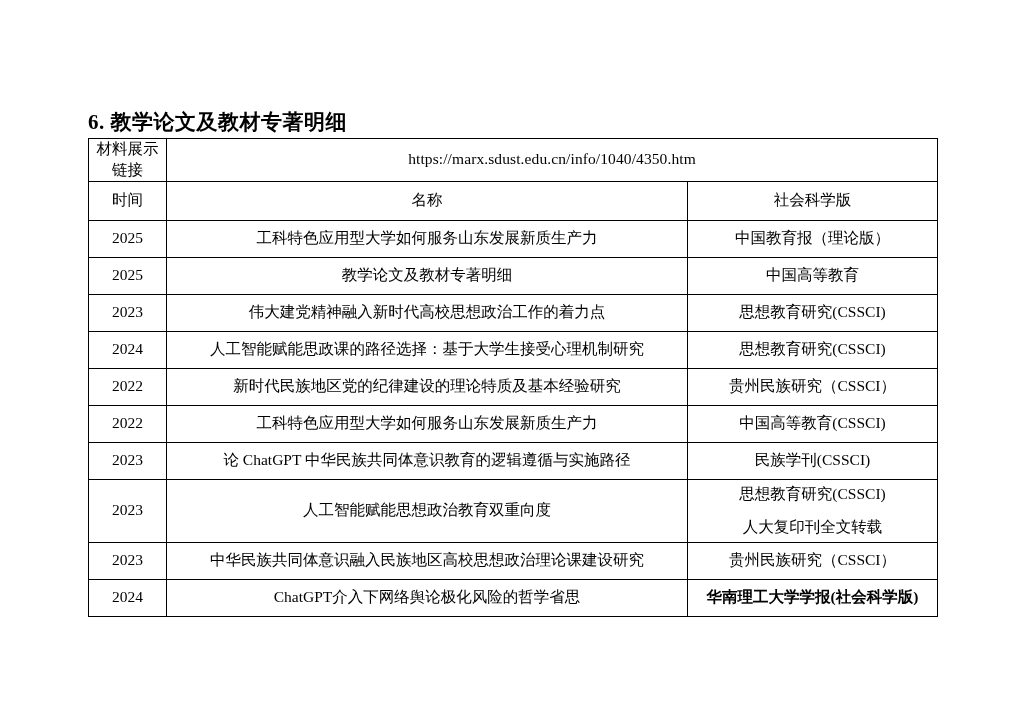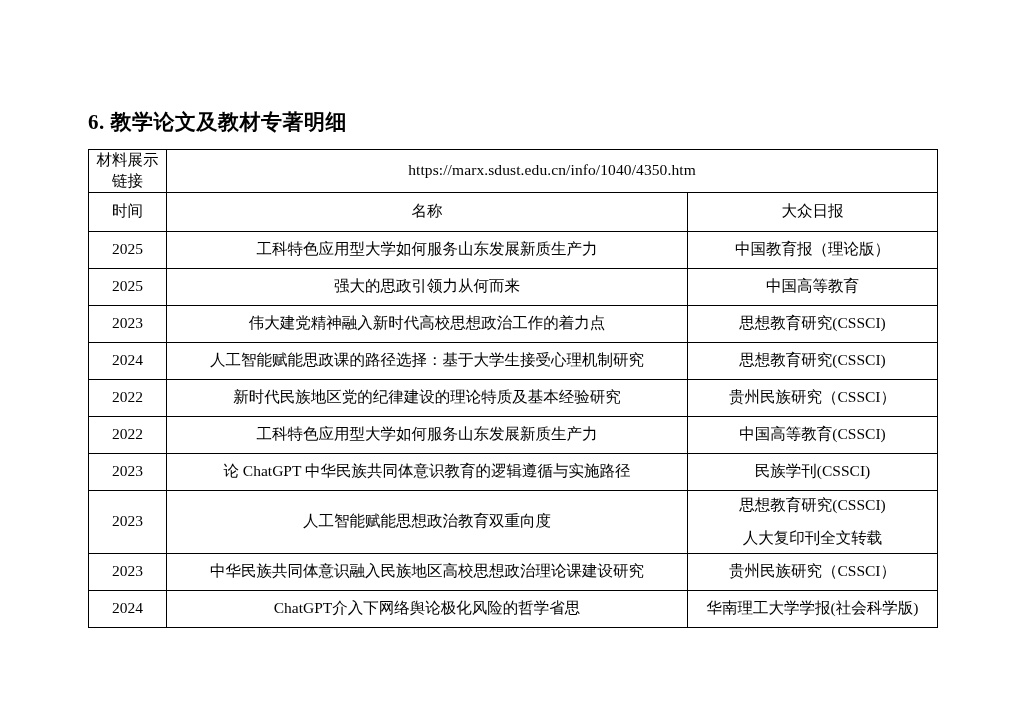--- a/index.html
+++ b/index.html
@@ -35,21 +35,20 @@
   .table-wrap {
     position: absolute;
     left: 88px;
     top: 138px;
     width: 849px;
   }
   table.detail {
     border-collapse: collapse;
     width: 849px;
     table-layout: fixed;
-    margin-top: 11px;
   }
   table.detail td {
     border: 1px solid #000000;
     padding: 0 6px;
     text-align: center;
     vertical-align: middle;
     font-family: "Liberation Serif", serif;
     font-size: 15.5px;
     line-height: 1.35;
     color: #000;
@@ -79,21 +78,21 @@
     flex-direction: column;
     gap: 12px;
     justify-content: center;
     align-items: center;
   }
   .two-line span { display: block; }
   td.tall {
     height: 62px;
   }
   .nowrap { white-space: nowrap; }
-  .shrink { font-size: 14.5px; }
+  .shrink { font-size: 14.5px; font-weight: bold; }
 </style>
 </head>
 <body>
 
 <div class="page">
 
   <div class="doc-heading">6. 教学论文及教材专著明细</div>
 
   <div class="table-wrap">
     <table class="detail">
@@ -103,32 +102,32 @@
         <col class="col-journal">
       </colgroup>
       <tbody>
         <tr>
           <td class="link-label">材料展示链接</td>
           <td class="link-value" colspan="2">https://marx.sdust.edu.cn/info/1040/4350.htm</td>
         </tr>
         <tr>
           <td class="hdr">时间</td>
           <td class="hdr">名称</td>
-          <td class="hdr">大众日报</td>
+          <td class="hdr">社会科学版</td>
         </tr>
 
         <tr>
           <td class="row-cell">2025</td>
           <td class="row-cell">工科特色应用型大学如何服务山东发展新质生产力</td>
           <td class="row-cell">中国教育报（理论版）</td>
         </tr>
 
         <tr>
           <td class="row-cell">2025</td>
-          <td class="row-cell">强大的思政引领力从何而来</td>
+          <td class="row-cell">教学论文及教材专著明细</td>
           <td class="row-cell">中国高等教育</td>
         </tr>
 
         <tr>
           <td class="row-cell">2023</td>
           <td class="row-cell">伟大建党精神融入新时代高校思想政治工作的着力点</td>
           <td class="row-cell">思想教育研究(CSSCI)</td>
         </tr>
 
         <tr>

